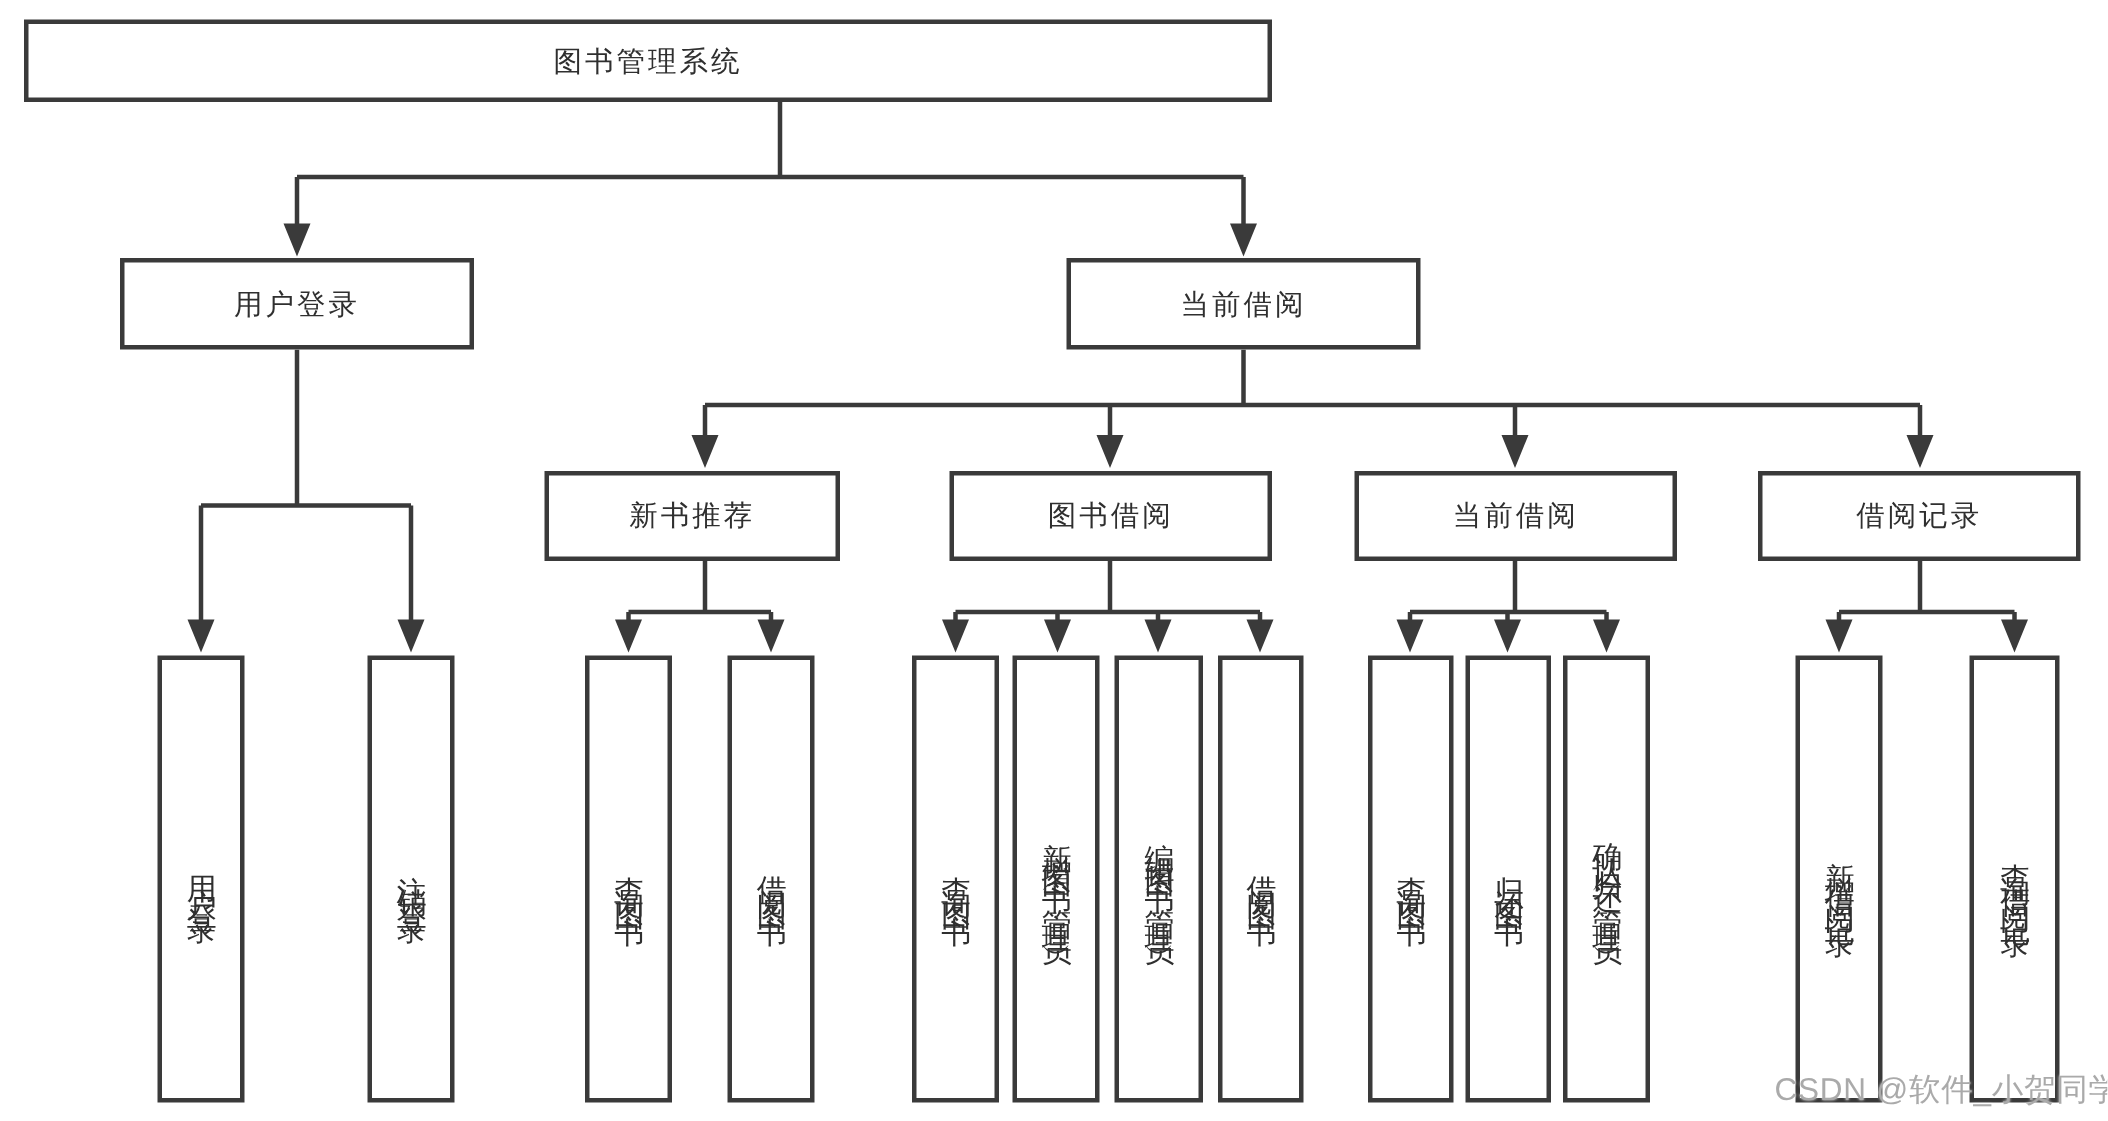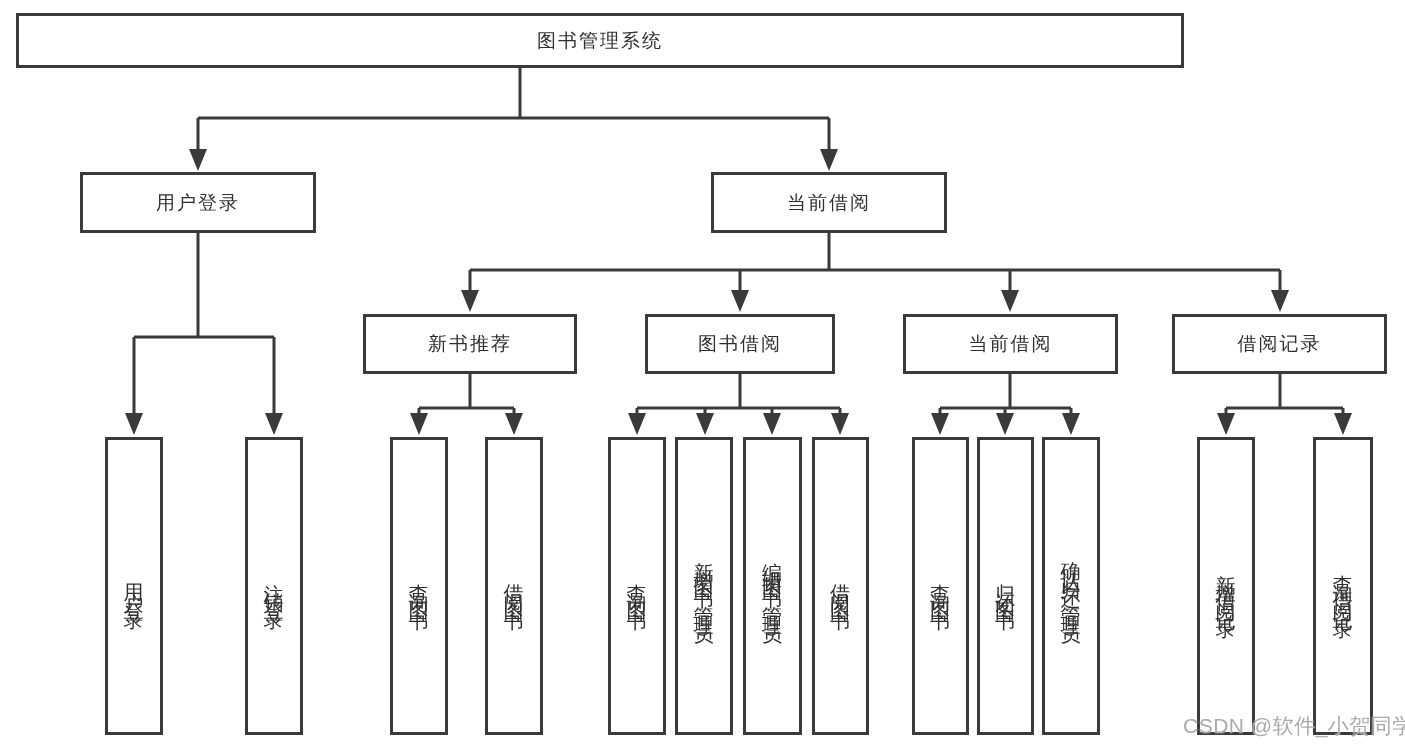--- a/index.html
+++ b/index.html
@@ -108,27 +108,27 @@
              M705 435 L696 413 L714 413 Z
              M772 435 L763 413 L781 413 Z
              M840 435 L831 413 L849 413 Z
              M940 435 L931 413 L949 413 Z
              M1005 435 L996 413 L1014 413 Z
              M1071 435 L1062 413 L1080 413 Z
              M1226 435 L1217 413 L1235 413 Z
              M1343 435 L1334 413 L1352 413 Z"></path>
   </svg>
 
-  <div class="box" style="left:16px; top:13px; width:1168px; height:55px;">图书管理系统</div>
+  <div class="box" style="left:16px; top:13px; width:832px; height:55px;">图书管理系统</div>
 
   <div class="box" style="left:80px; top:172px; width:236px; height:61px;">用户登录</div>
   <div class="box" style="left:711px; top:172px; width:236px; height:61px;">当前借阅</div>
 
-  <div class="box" style="left:363px; top:314px; width:214px; height:60px;text-align:center;">新书推荐</div>
-  <div class="box" style="left:633px; top:314px; width:190px; height:60px;margin-left:12px;">图书借阅</div>
+  <div class="box" style="left:363px; top:314px; width:197px; height:60px;text-align:center;">新书推荐</div>
+  <div class="box" style="left:633px; top:314px; width:215px; height:60px;">图书借阅</div>
   <div class="box" style="left:903px; top:314px; width:215px; height:60px;">当前借阅</div>
   <div class="box" style="left:1172px; top:314px; width:215px; height:60px;">借阅记录</div>
 
   <div class="box" style="left:105px; top:437px; width:58px; height:298px;">
     <span class="vtext">用户登录</span>
   </div>
   <div class="box" style="left:245px; top:437px; width:58px; height:298px;">
     <span class="vtext">注销登录</span>
   </div>
 

